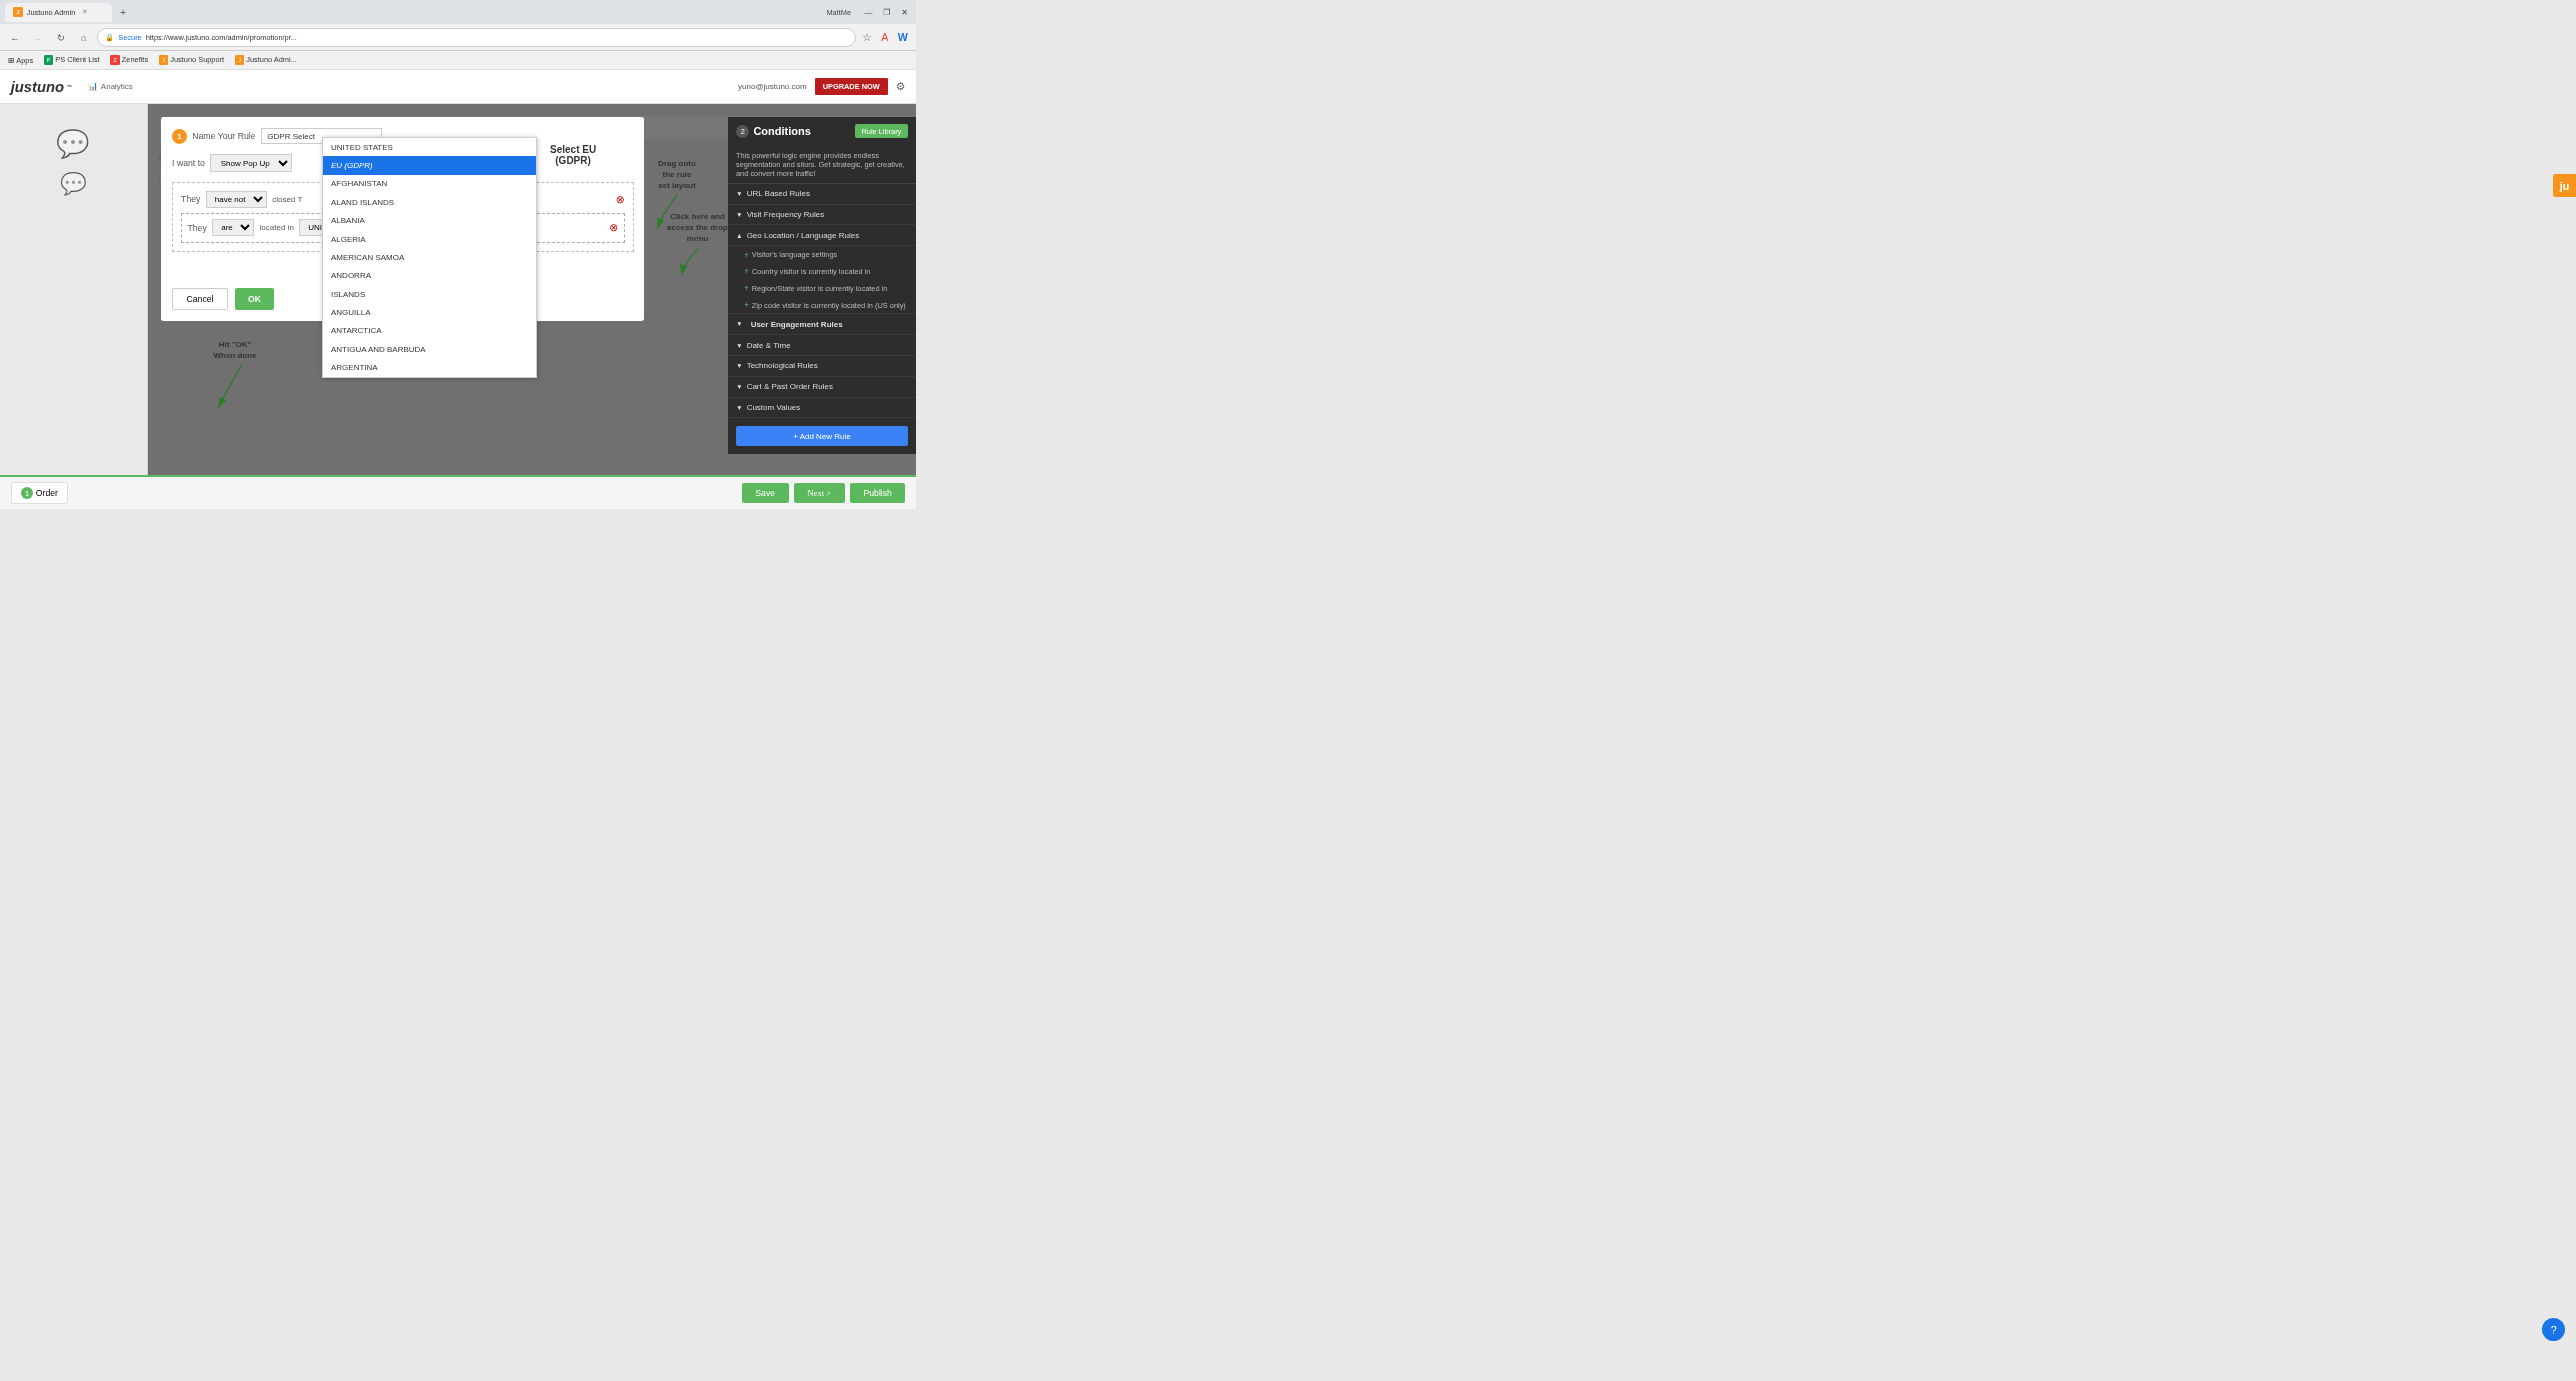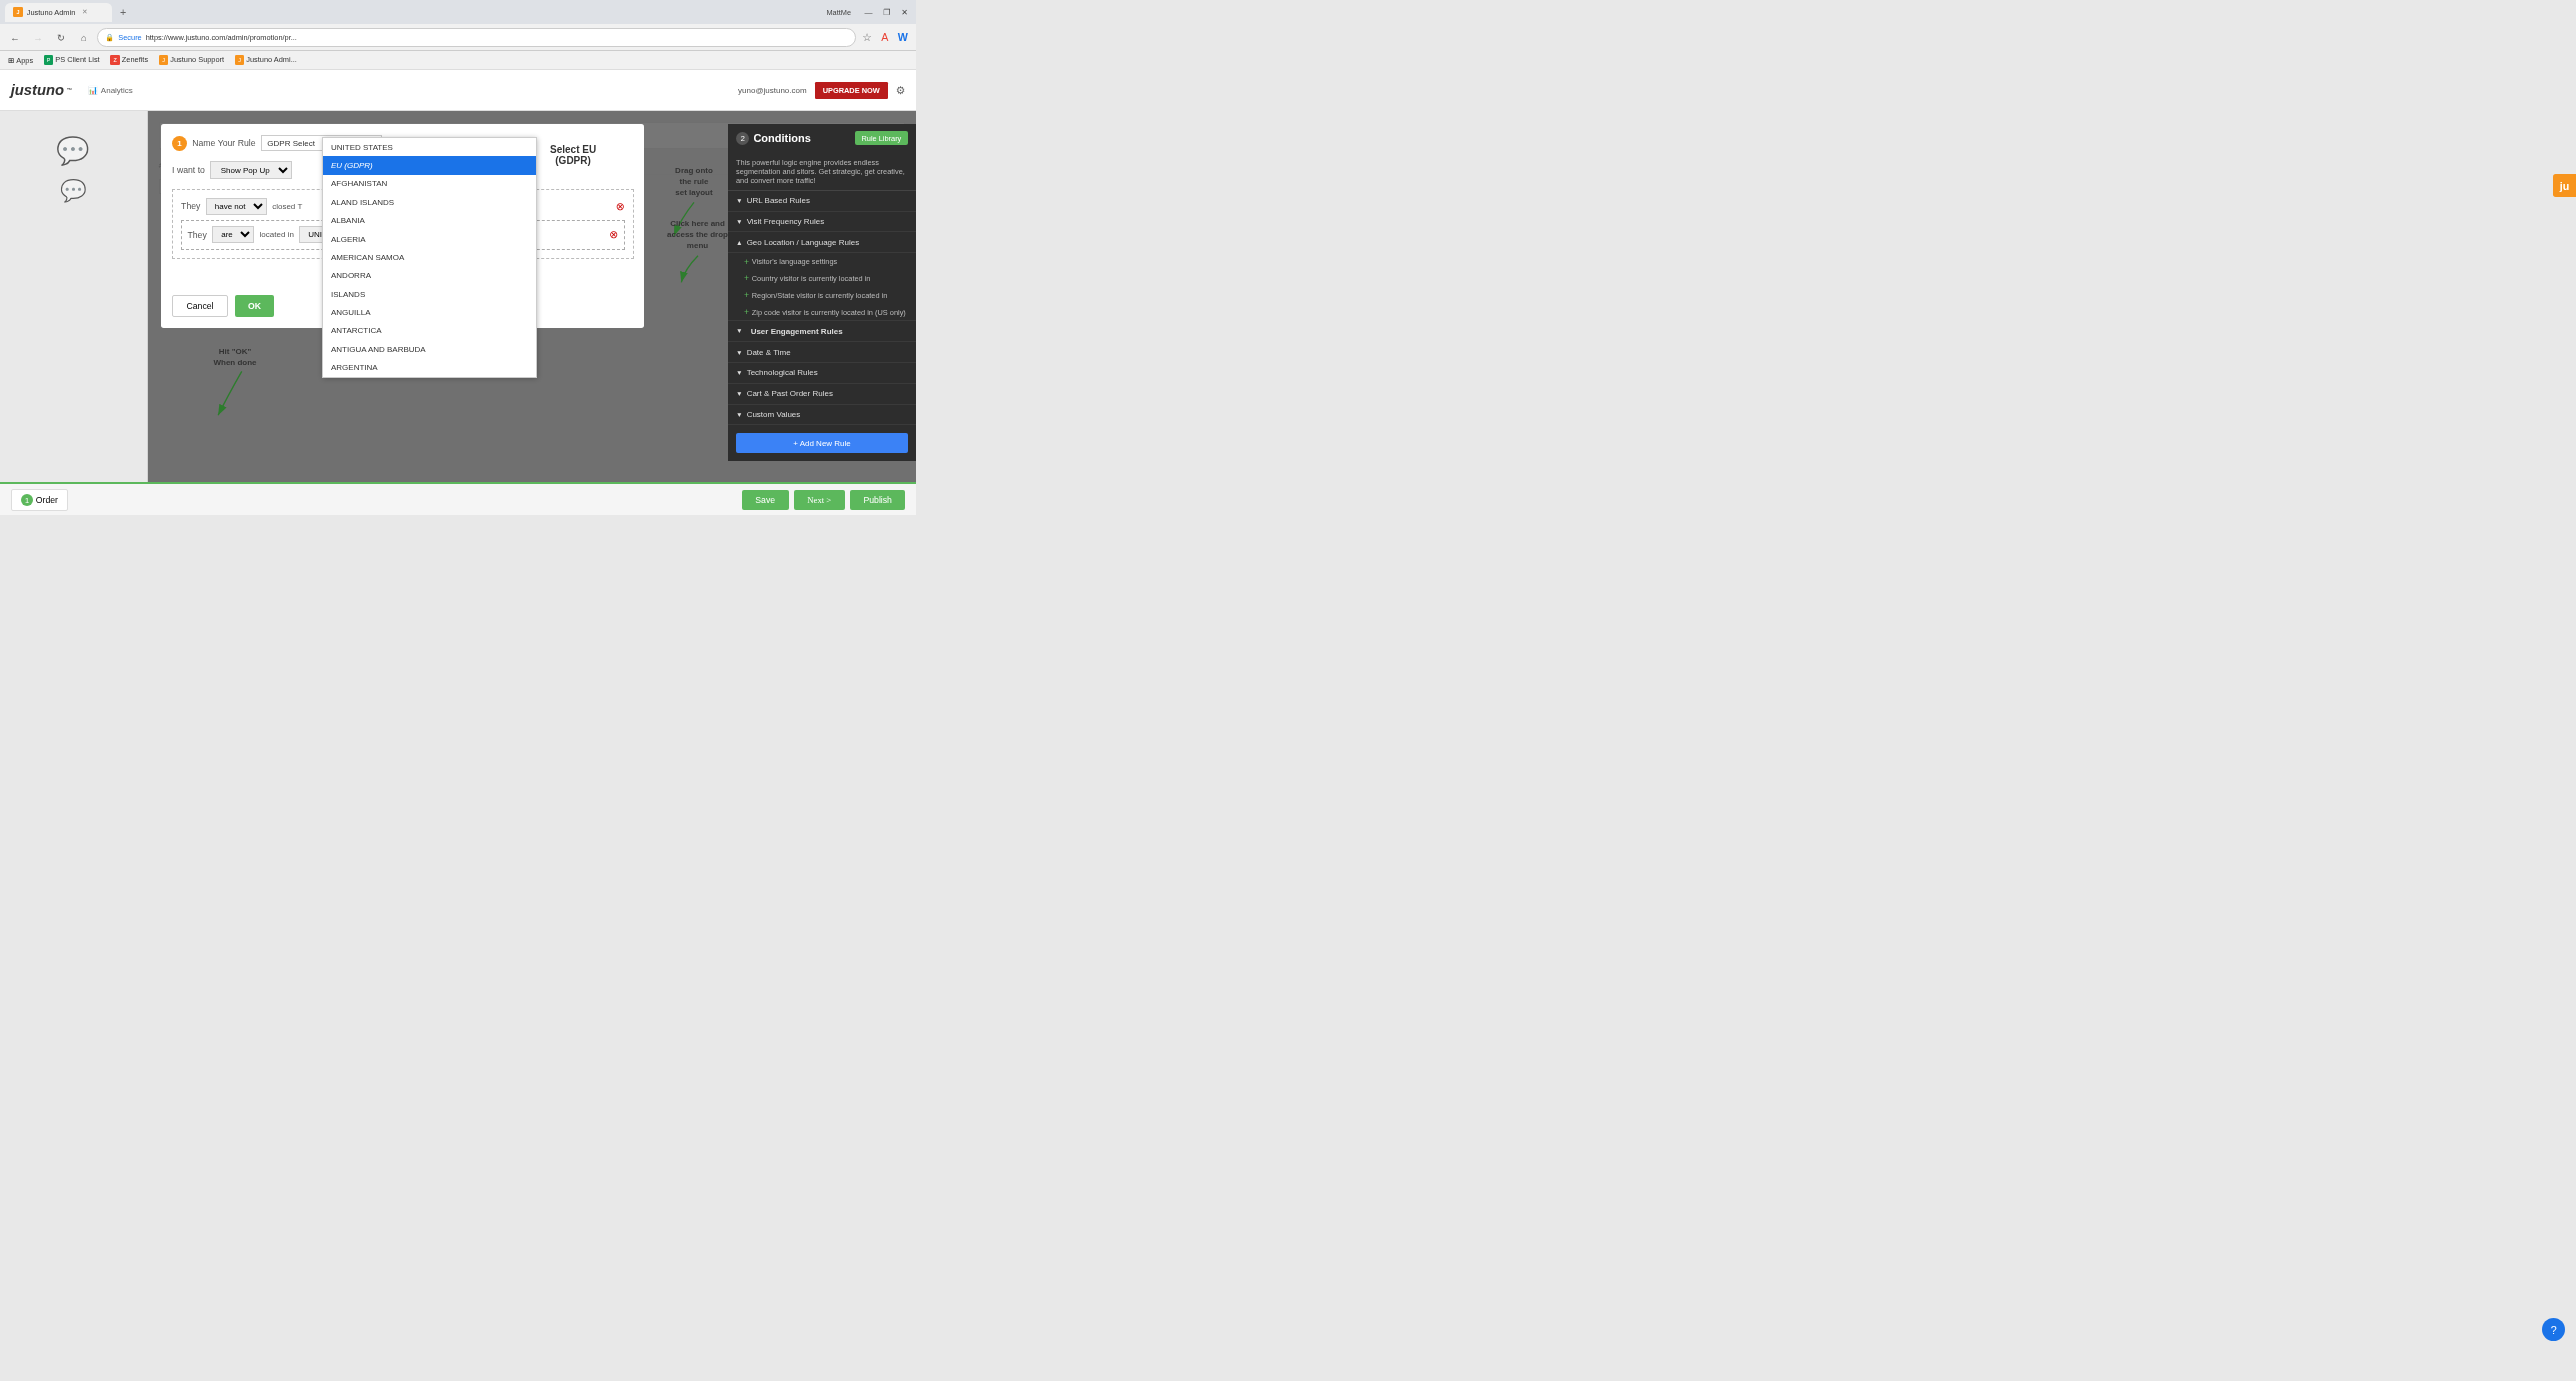--- a/index.html
+++ b/index.html
@@ -54,21 +54,21 @@
   <div style="display:flex;align-items:center;gap:2px;cursor:pointer;padding:1.3px 2.7px;">
     <span style="width:9.4px;height:9.4px;background:#f7941d;border-radius:1.3px;display:inline-flex;align-items:center;justify-content:center;font-size:5.4px;color:white;">J</span>
     <span style="font-size:7.4px;color:#333;">Justuno Support</span>
   </div>
   <div style="display:flex;align-items:center;gap:2px;cursor:pointer;padding:1.3px 2.7px;">
     <span style="width:9.4px;height:9.4px;background:#f7941d;border-radius:1.3px;display:inline-flex;align-items:center;justify-content:center;font-size:5.4px;color:white;">J</span>
     <span style="font-size:7.4px;color:#333;">Justuno Admi...</span>
   </div>
 </div>
 
-<div style="display:flex;align-items:center;height:41px;background:white;border-bottom:0.7px solid #ddd;padding:0 10.7px;gap:8px;position:relative;z-index:1;">
+<div style="display:flex;align-items:center;height:34px;background:white;border-bottom:0.7px solid #ddd;padding:0 10.7px;gap:8px;position:relative;z-index:1;">
   <div style="display:flex;align-items:center;gap:2.7px;">
     <span style="font-size:14.8px;font-weight:bold;font-style:italic;color:#333;">justuno</span>
     <span style="font-size:5.4px;color:#333;vertical-align:super;">™</span>
   </div>
   <div style="display:flex;align-items:center;gap:2.7px;font-size:8px;color:#666;margin-left:8px;">
     <span>📊</span>
     <span>Analytics</span>
   </div>
   <div style="margin-left:auto;display:flex;align-items:center;gap:8px;">
     <span style="font-size:8px;color:#555;">yuno@justuno.com</span>
@@ -223,21 +223,21 @@
       <div style="padding:5.4px 8px;cursor:pointer;display:flex;align-items:center;gap:4px;font-size:8px;color:#ddd;border-bottom:0.7px solid #3a3a3a;">
         <span style="font-size:6.7px;">▼</span>
         <span>Custom Values</span>
       </div>
 
       <div style="padding:8px;">
         <button style="background:#3b82f6;color:white;border:none;padding:5.4px 9.4px;cursor:pointer;font-size:8px;border-radius:2px;width:100%;">+ Add New Rule</button>
       </div>
     </div>
 
-    <div style="position:absolute;top:54px;right:195px;z-index:50;">
+    <div style="position:absolute;top:54px;right:212px;z-index:50;">
       <div style="font-size:8px;font-weight:bold;color:#333;text-align:center;line-height:1.4;">Drag onto<br>the rule<br>set layout</div>
       <svg width="54" height="40" style="display:block;margin:0 auto;" viewBox="0 0 80 60">
         <defs>
             <marker id="arrowhead1" markerWidth="8" markerHeight="6" refX="8" refY="3" orient="auto">
               <polygon points="0 0, 8 3, 0 6" fill="#2d7d2d"></polygon>
             </marker>
           </defs>
         <path d="M40,5 Q20,30 10,55" stroke="#2d7d2d" stroke-width="2" fill="none" marker-end="url(#arrowhead1)"></path>
       </svg>
     </div>

